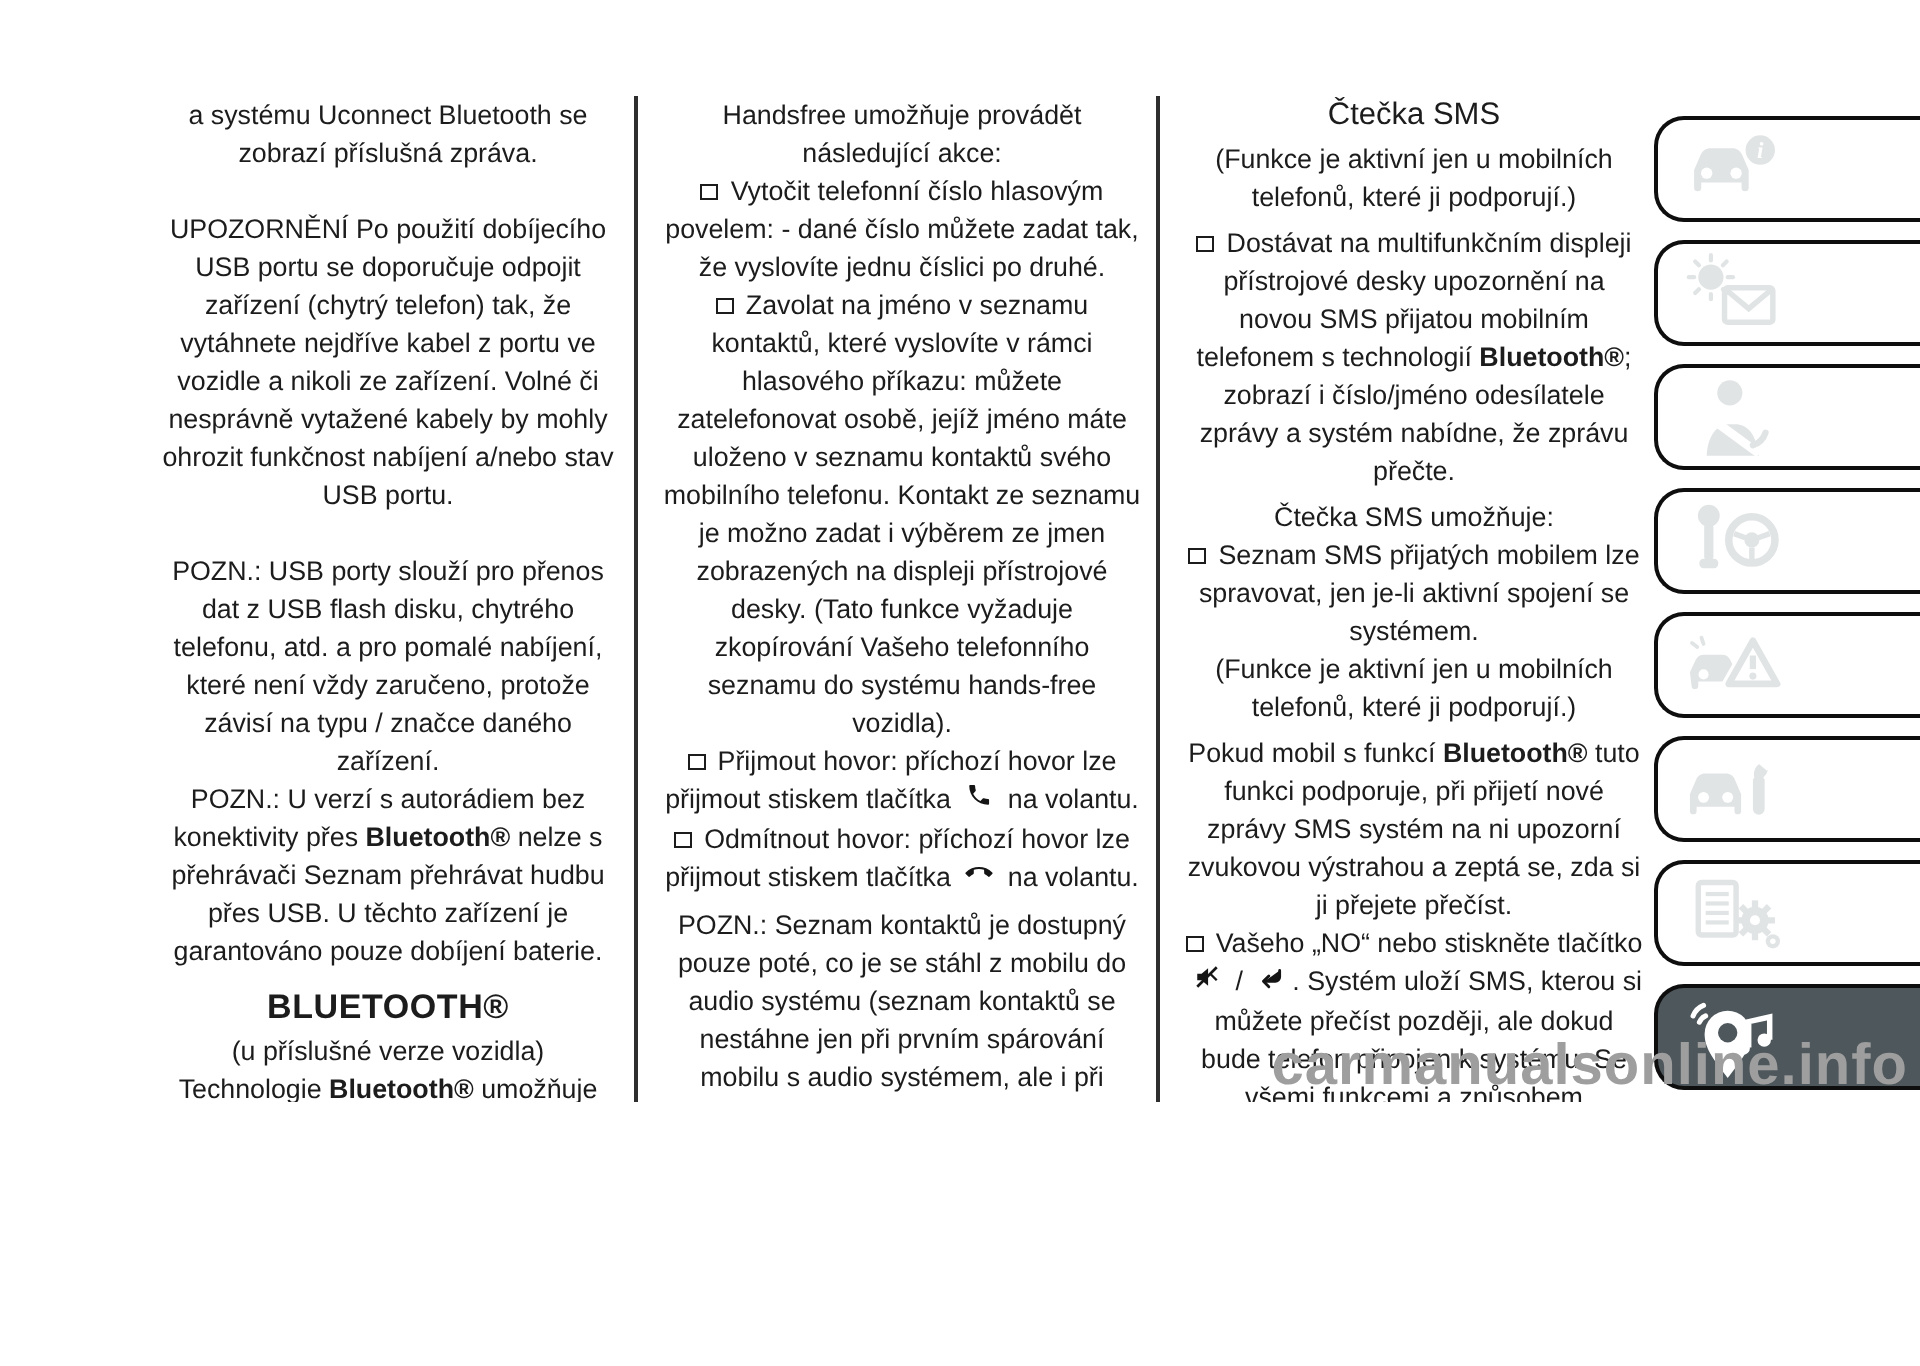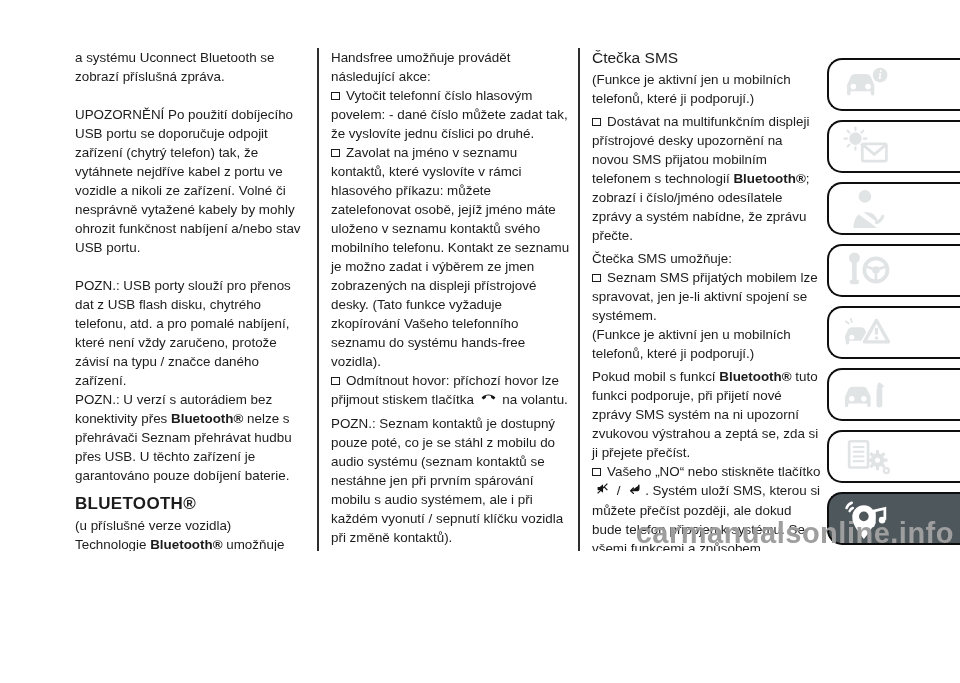--- a/index.html
+++ b/index.html
@@ -1,17 +1,17 @@
 <!DOCTYPE html>
 <html><head>
 <meta charset="utf-8">
 <style>
   html,body{margin:0;padding:0;background:#fff;}
   .page{position:relative;width:960px;height:551px;background:#ffffff;overflow:hidden;
-        font-family:"Liberation Sans",sans-serif;color:#1c1c1c;}
+        font-family:"Liberation Sans",sans-serif;color:#1c1c1c;text-align:center;}
   .col{position:absolute;top:48px;font-size:13.4px;line-height:19px;color:#1c1c1c;}
   .col-1{left:75px;width:238px;}
   .col-2{left:331px;width:240px;}
   .col-3{left:592px;width:230px;}
   .vsep{position:absolute;top:48px;height:570px;width:1.6px;background:#2e2e2e;}
   .vsep-1{left:317px;}
   .vsep-2{left:578px;}
   .blk{margin:0;}
   .blk.h1{font-size:17px;font-weight:800;letter-spacing:.3px;margin-bottom:3px;}
   .blk.h2{font-size:15.5px;font-weight:400;margin-bottom:3px;}
@@ -49,20 +49,23 @@
       <div class="blk p"><span>POZN.: U verzí s autorádiem bez konektivity přes </span><span class="b">Bluetooth®</span><span> nelze s přehrávači Seznam přehrávat hudbu přes USB. U těchto zařízení je garantováno pouze dobíjení baterie.</span></div>
       <div class="blk h1 gap-sm"><span>BLUETOOTH®</span></div>
       <div class="blk p"><span>(u příslušné verze vozidla)</span></div>
       <div class="blk p"><span>Technologie </span><span class="b">Bluetooth®</span><span> umožňuje používat mobilní telefon přes hands free nainstalované ve vozidle, tzn. bez použití kabelů. Funkci hands-free lze využívat pouze pomocí mobilního telefonu s technologií </span><span class="b">Bluetooth®.</span><span> Seznam kompatibilních telefonů je uveden na: www.mopar.eu/owner.</span></div>
     </div>
   <div class="vsep vsep-1"></div>
   <div class="col col-2">
       <div class="blk p"><span>Handsfree umožňuje provádět následující akce:</span></div>
       <div class="blk bullet"><span class="sq"></span><span>Vytočit telefonní číslo hlasovým povelem: - dané číslo můžete zadat tak, že vyslovíte jednu číslici po druhé.</span></div>
       <div class="blk bullet"><span class="sq"></span><span>Zavolat na jméno v seznamu kontaktů, které vyslovíte v rámci hlasového příkazu: můžete zatelefonovat osobě, jejíž jméno máte uloženo v seznamu kontaktů svého mobilního telefonu. Kontakt ze seznamu je možno zadat i výběrem ze jmen zobrazených na displeji přístrojové desky. (Tato funkce vyžaduje zkopírování Vašeho telefonního seznamu do systému hands-free vozidla).</span></div>
+      <div class="blk bullet"><span class="sq"></span><span>Přijmout hovor: příchozí hovor lze přijmout stiskem tlačítka </span><span class="inl-ic"><svg viewBox="0 0 24 24">
+            <path d="M6.6 10.8c1.5 2.9 3.8 5.2 6.7 6.7l2.2-2.2c.3-.3.7-.4 1.1-.3 1.2.4 2.4.6 3.7.6.6 0 1 .5 1 1V20c0 .6-.5 1-1 1C10.9 21 3 13.1 3 3.7c0-.5.4-1 1-1h3.4c.5 0 1 .4 1 1 0 1.3.2 2.5.6 3.7.1.4 0 .8-.3 1.1z"></path>
+          </svg></span><span> na volantu.</span></div>
       <div class="blk bullet"><span class="sq"></span><span>Odmítnout hovor: příchozí hovor lze přijmout stiskem tlačítka </span><span class="inl-ic rot"><svg viewBox="0 0 24 24">
             <path d="M6.6 10.8c1.5 2.9 3.8 5.2 6.7 6.7l2.2-2.2c.3-.3.7-.4 1.1-.3 1.2.4 2.4.6 3.7.6.6 0 1 .5 1 1V20c0 .6-.5 1-1 1C10.9 21 3 13.1 3 3.7c0-.5.4-1 1-1h3.4c.5 0 1 .4 1 1 0 1.3.2 2.5.6 3.7.1.4 0 .8-.3 1.1z"></path>
           </svg></span><span> na volantu.</span></div>
       <div class="blk p gap-xs"><span>POZN.: Seznam kontaktů je dostupný pouze poté, co je se stáhl z mobilu do audio systému (seznam kontaktů se nestáhne jen při prvním spárování mobilu s audio systémem, ale i při každém vyonutí / sepnutí klíčku vozidla při změně kontaktů).</span></div>
     </div>
   <div class="vsep vsep-2"></div>
   <div class="col col-3">
       <div class="blk h2"><span>Čtečka SMS</span></div>
       <div class="blk p"><span>(Funkce je aktivní jen u mobilních telefonů, které ji podporují.)</span></div>
       <div class="blk bullet gap-xs"><span class="sq"></span><span>Dostávat na multifunkčním displeji přístrojové desky upozornění na novou SMS přijatou mobilním telefonem s technologií </span><span class="b">Bluetooth®</span><span>; zobrazí i číslo/jméno odesílatele zprávy a systém nabídne, že zprávu přečte.</span></div>

